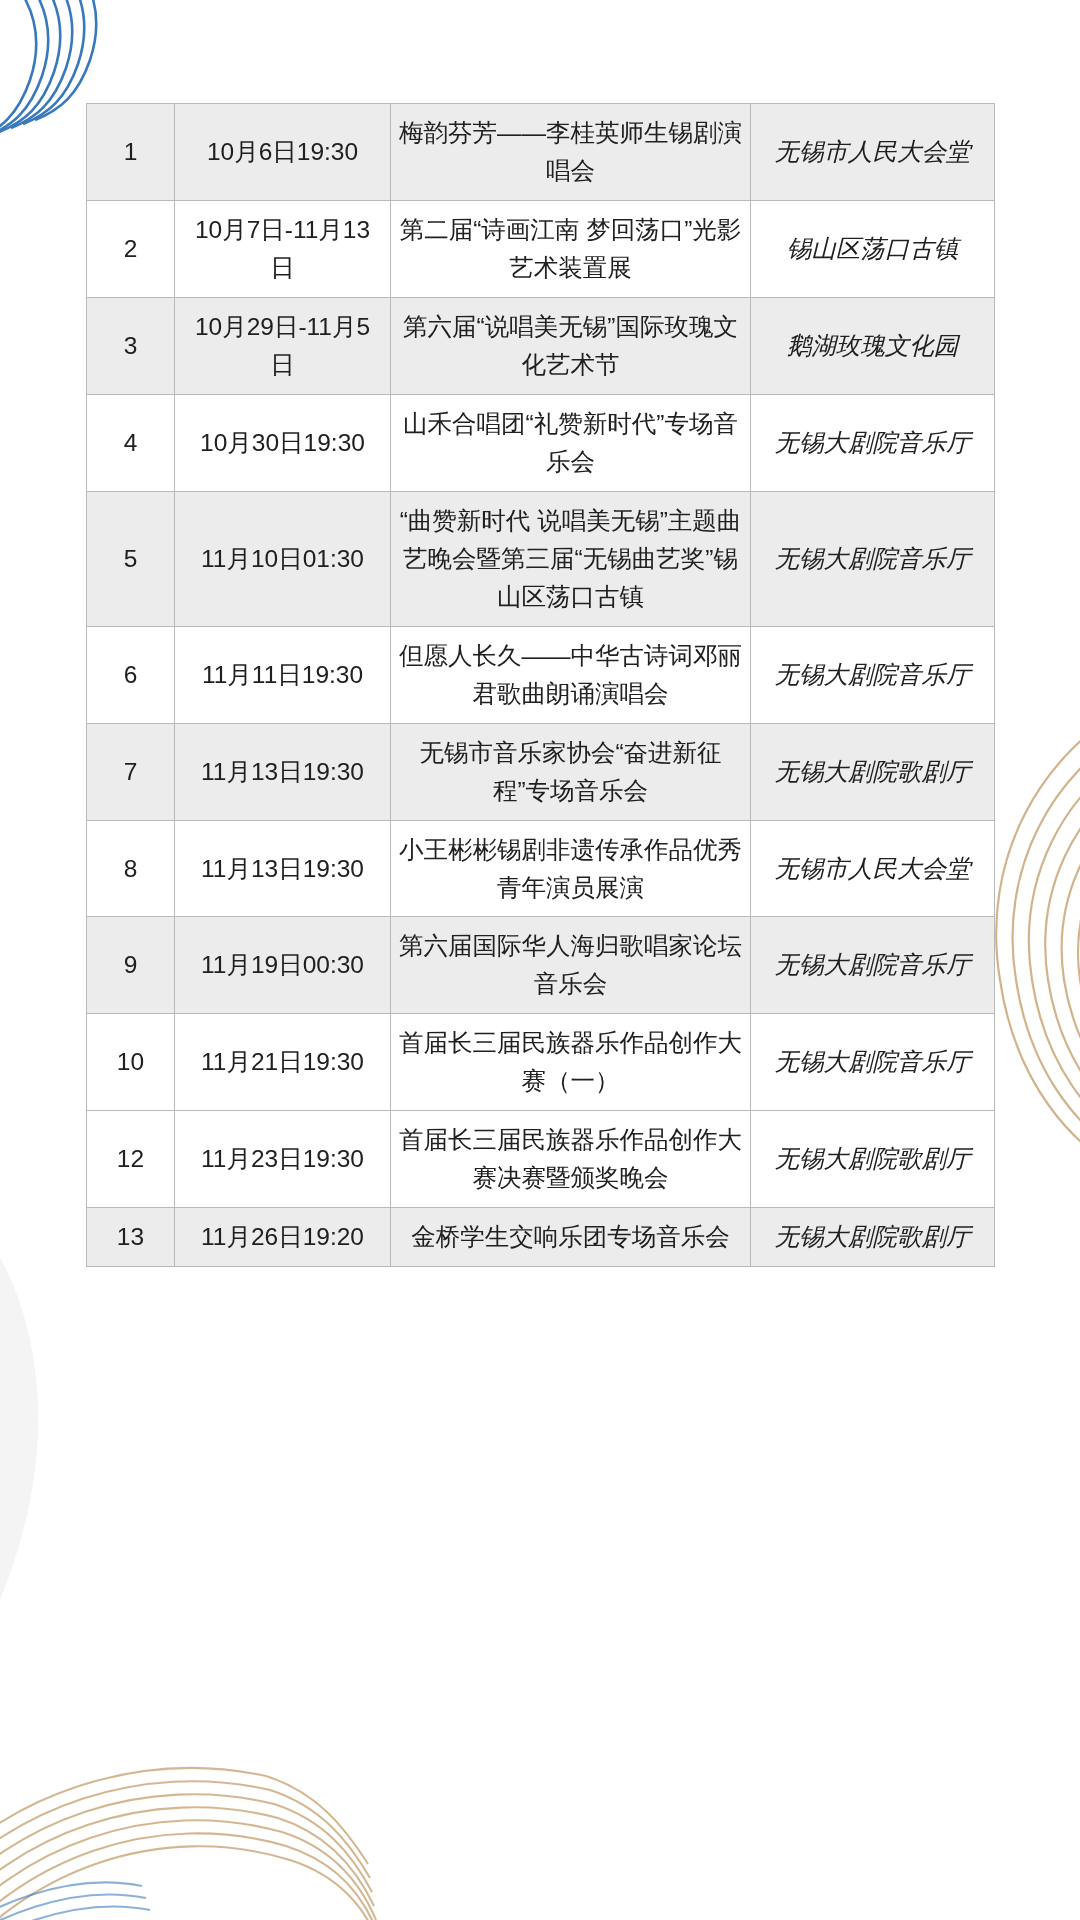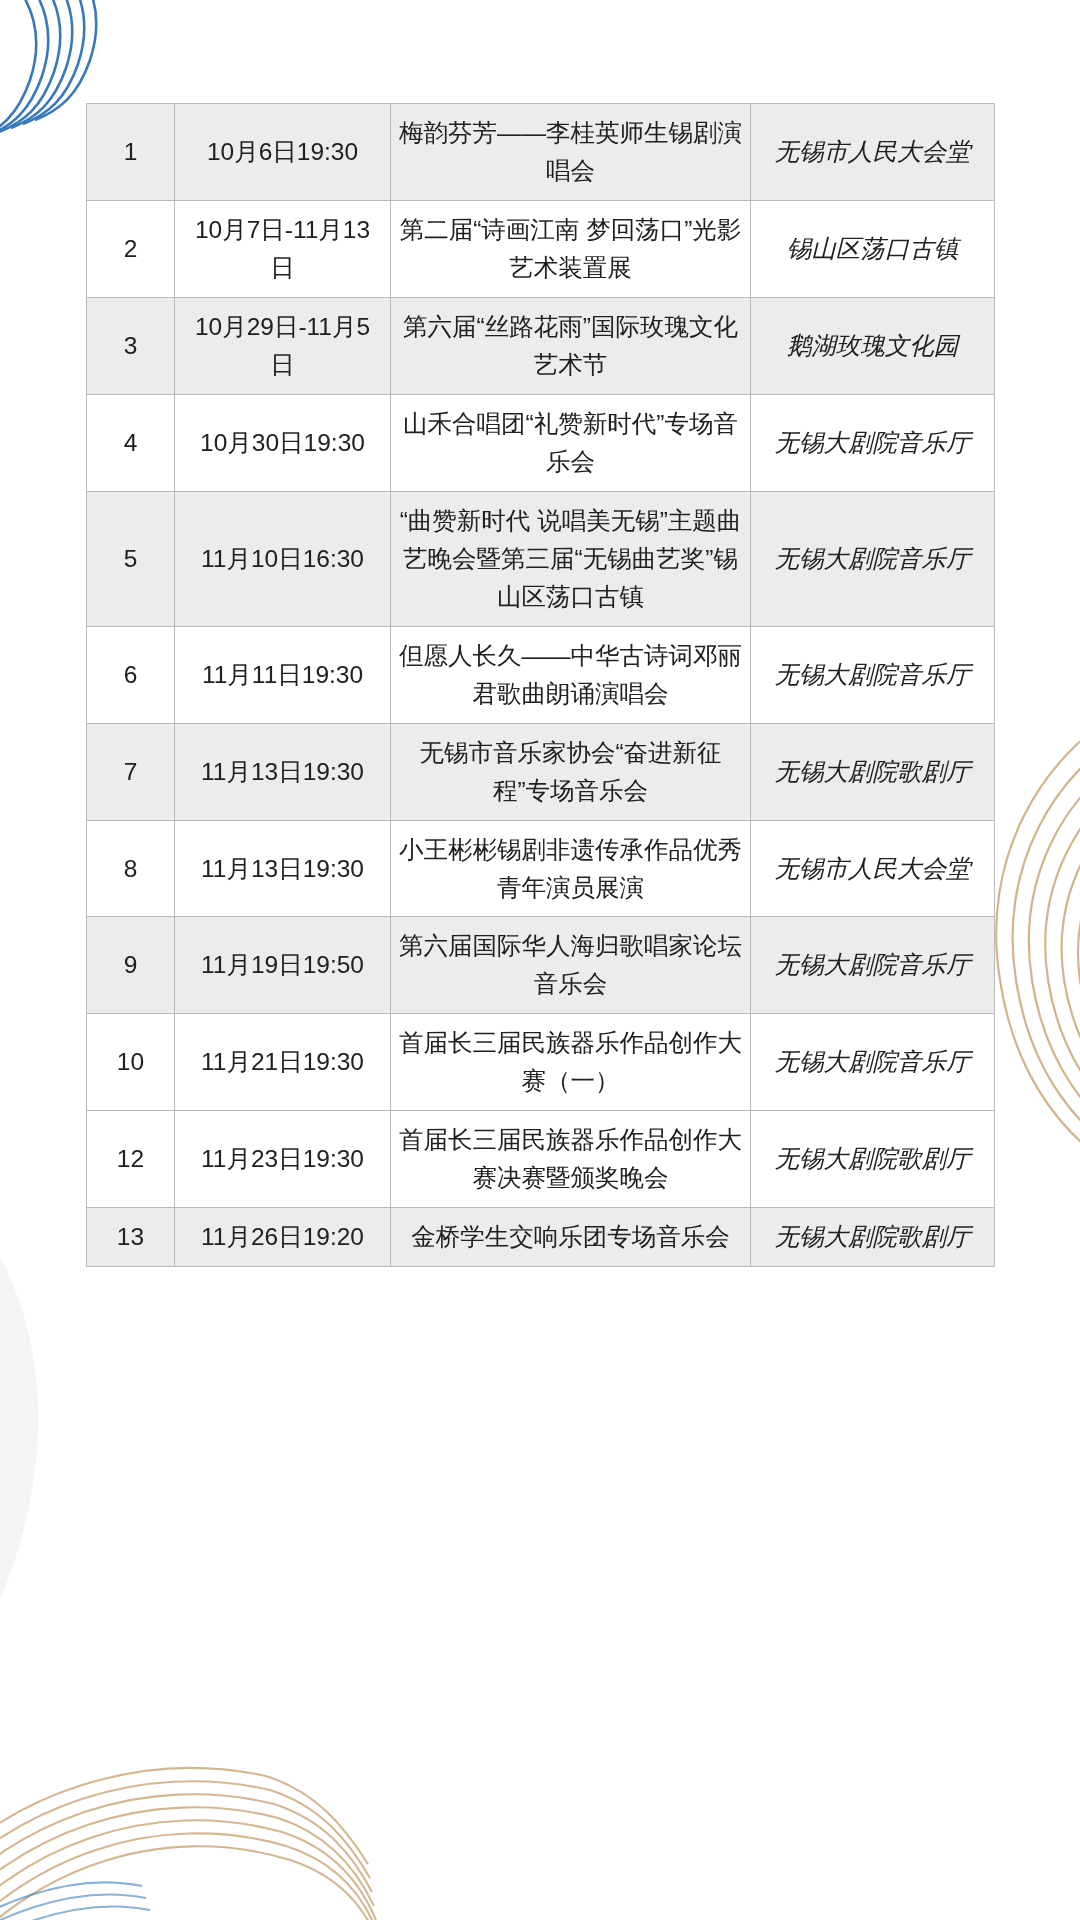--- a/index.html
+++ b/index.html
@@ -159,32 +159,32 @@
       </tr>
       <tr class="even">
         <td class="idx">2</td>
         <td class="date">10月7日-11月13日</td>
         <td class="title">第二届“诗画江南 梦回荡口”光影艺术装置展</td>
         <td class="venue">锡山区荡口古镇</td>
       </tr>
       <tr class="odd">
         <td class="idx">3</td>
         <td class="date">10月29日-11月5日</td>
-        <td class="title">第六届“丝路花雨”国际玫瑰文化艺术节</td>
+        <td class="title">第六届“说唱美无锡”国际玫瑰文化艺术节</td>
         <td class="venue">鹅湖玫瑰文化园</td>
       </tr>
       <tr class="even">
         <td class="idx">4</td>
         <td class="date">10月30日19:30</td>
         <td class="title">山禾合唱团“礼赞新时代”专场音乐会</td>
         <td class="venue">无锡大剧院音乐厅</td>
       </tr>
       <tr class="odd">
         <td class="idx">5</td>
-        <td class="date">11月10日16:30</td>
+        <td class="date">11月10日01:30</td>
         <td class="title">“曲赞新时代 说唱美无锡”主题曲艺晚会暨第三届“无锡曲艺奖”锡山区荡口古镇</td>
         <td class="venue">无锡大剧院音乐厅</td>
       </tr>
       <tr class="even">
         <td class="idx">6</td>
         <td class="date">11月11日19:30</td>
         <td class="title">但愿人长久——中华古诗词邓丽君歌曲朗诵演唱会</td>
         <td class="venue">无锡大剧院音乐厅</td>
       </tr>
       <tr class="odd">
@@ -194,21 +194,21 @@
         <td class="venue">无锡大剧院歌剧厅</td>
       </tr>
       <tr class="even">
         <td class="idx">8</td>
         <td class="date">11月13日19:30</td>
         <td class="title">小王彬彬锡剧非遗传承作品优秀青年演员展演</td>
         <td class="venue">无锡市人民大会堂</td>
       </tr>
       <tr class="odd">
         <td class="idx">9</td>
-        <td class="date">11月19日19:50</td>
+        <td class="date">11月19日00:30</td>
         <td class="title">第六届国际华人海归歌唱家论坛音乐会</td>
         <td class="venue">无锡大剧院音乐厅</td>
       </tr>
       <tr class="even">
         <td class="idx">10</td>
         <td class="date">11月21日19:30</td>
         <td class="title">首届长三届民族器乐作品创作大赛（一）</td>
         <td class="venue">无锡大剧院音乐厅</td>
       </tr>
       <tr class="even">

